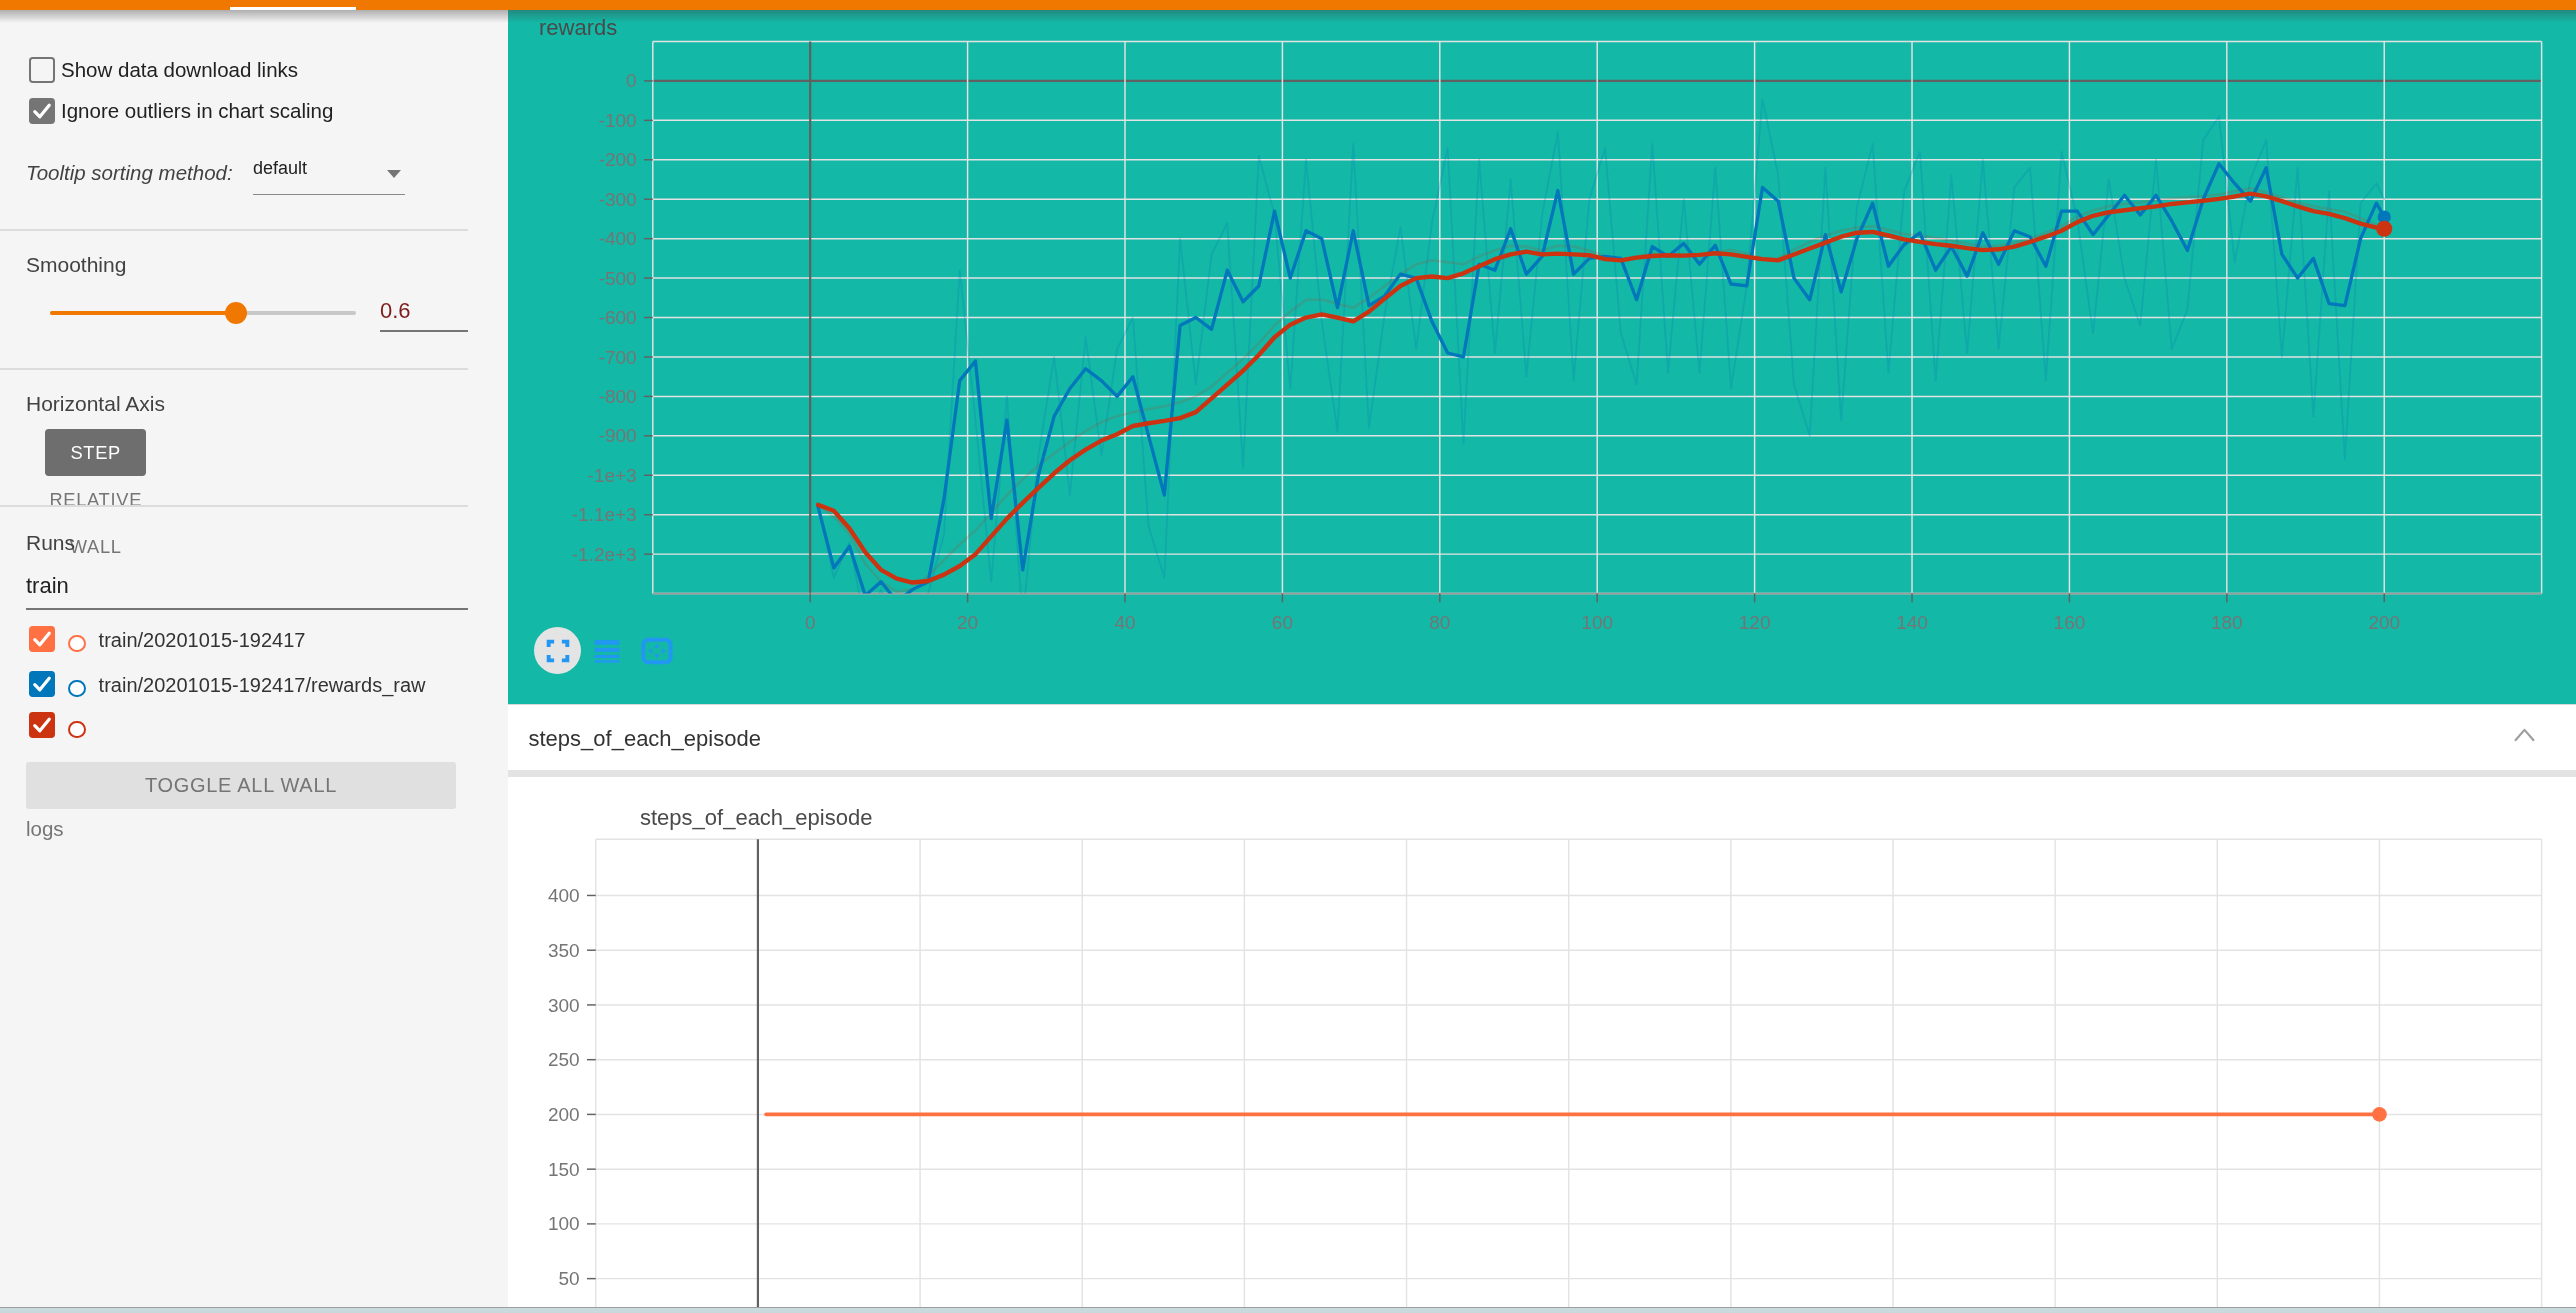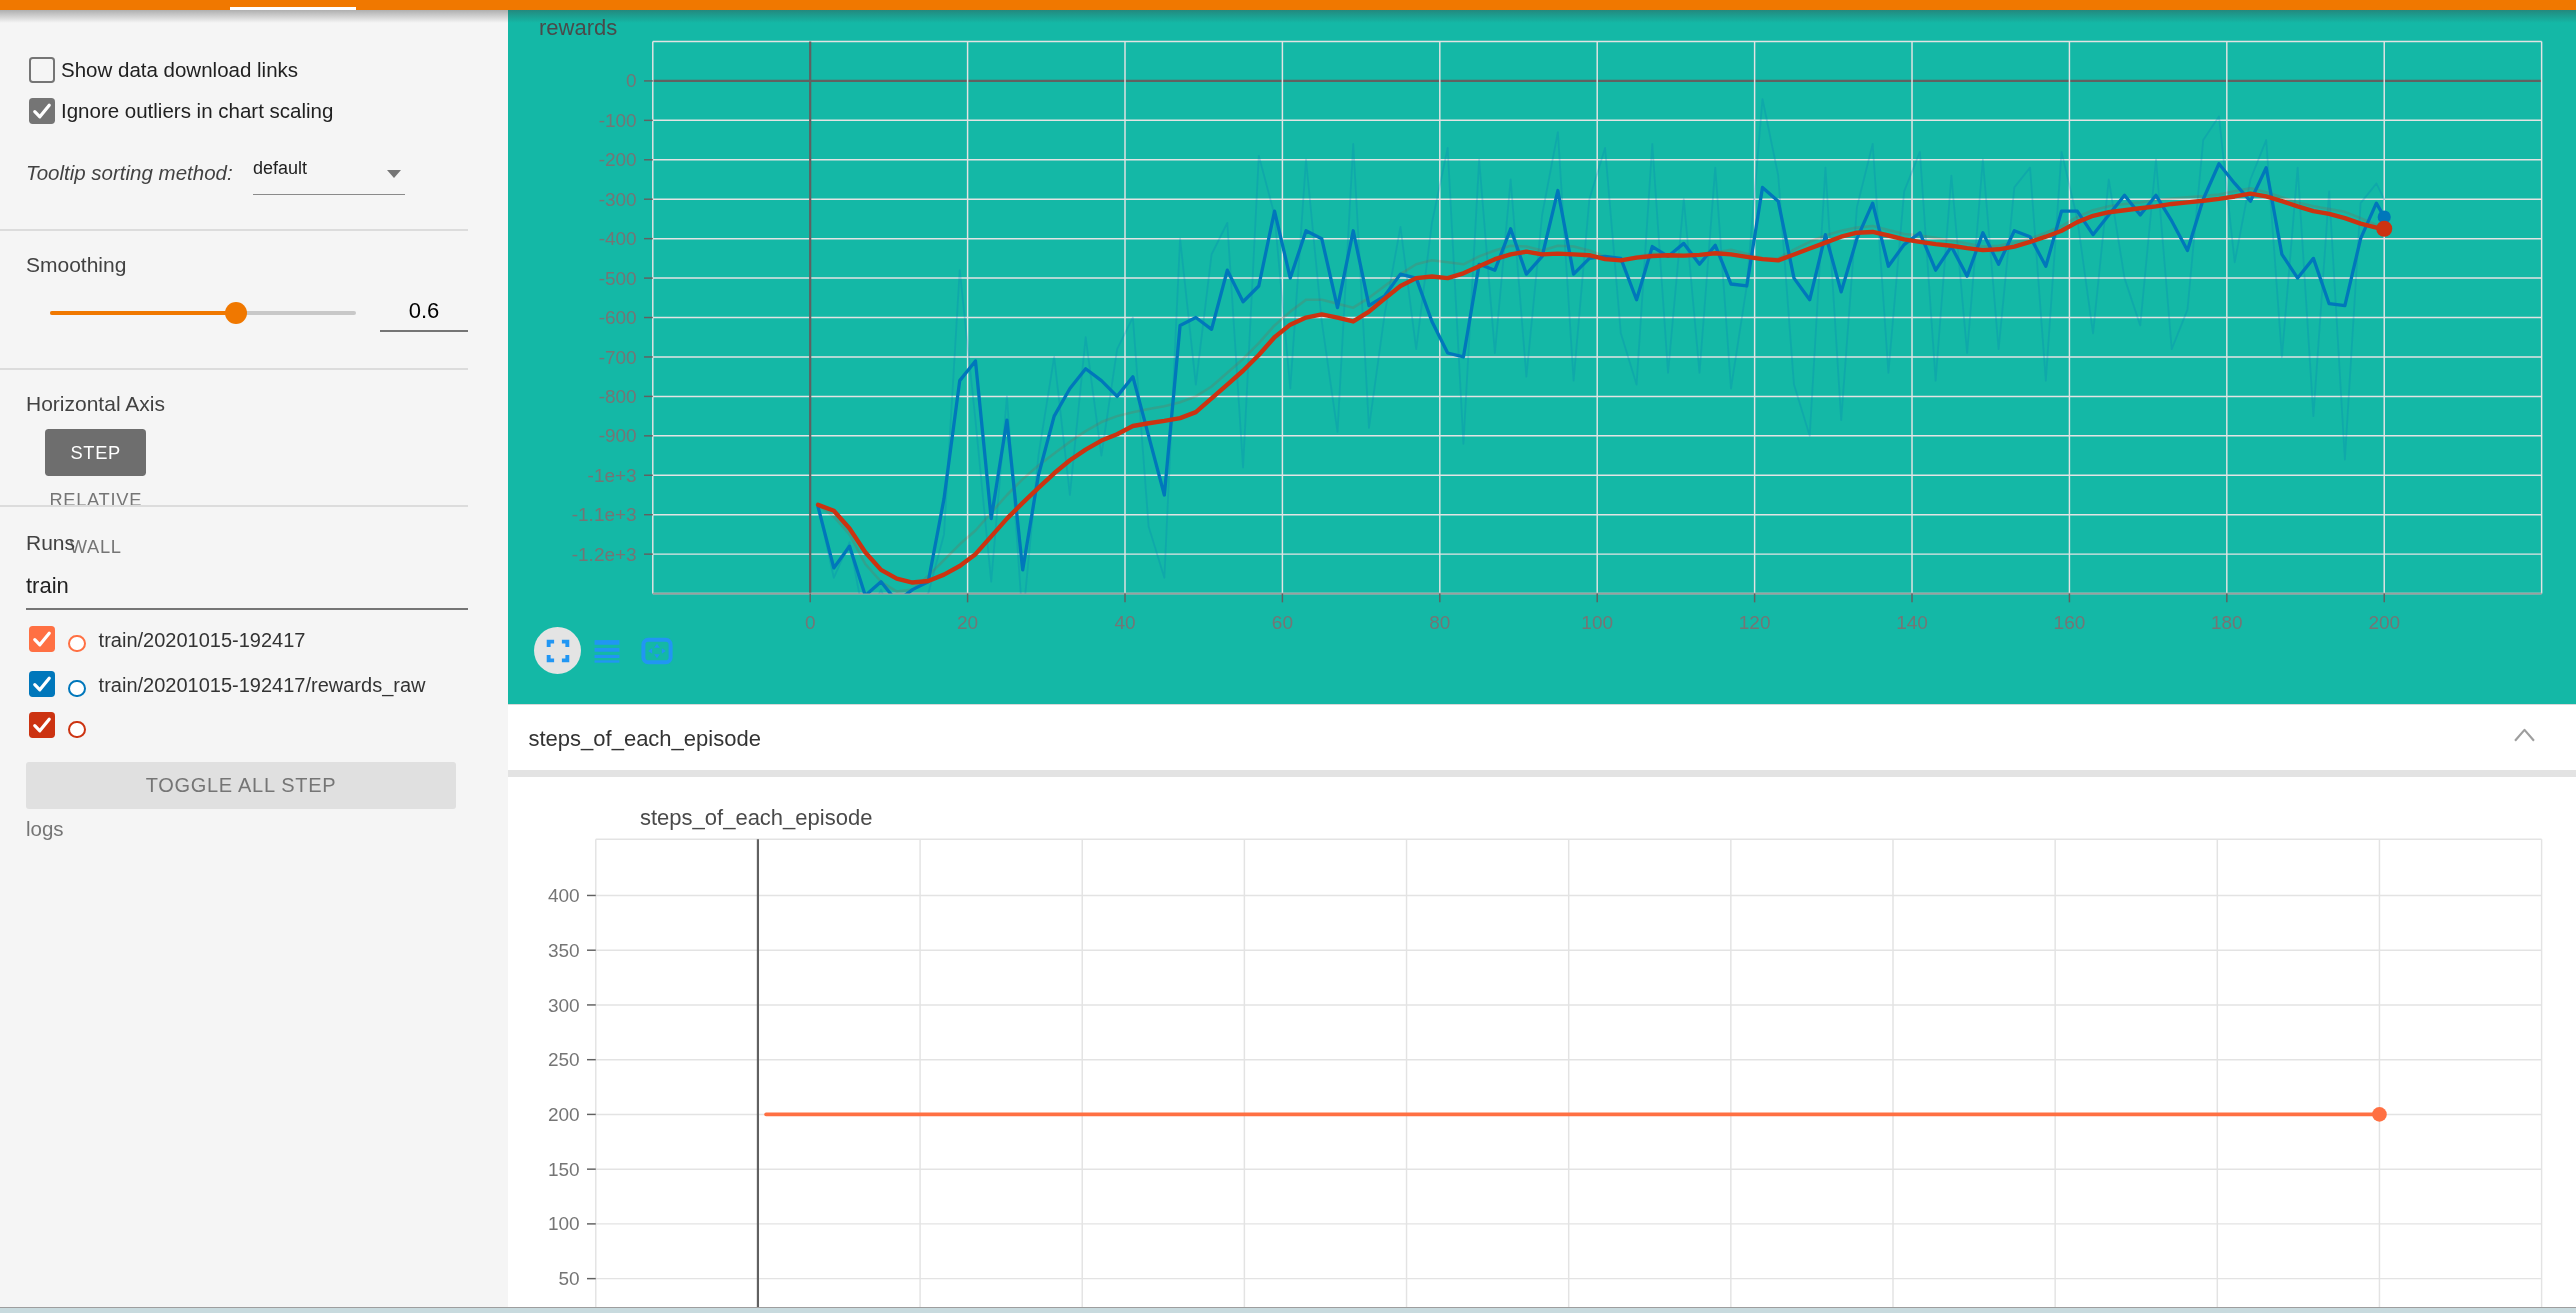--- a/index.html
+++ b/index.html
@@ -31,22 +31,22 @@
   .dropdown-arrow { position:absolute; right:4.4px; top:11.7px; width:0; height:0;
     border-left:7.3px solid transparent; border-right:7.3px solid transparent; border-top:8px solid #757575; }
   .dropdown-underline { position:absolute; left:0; bottom:-2.9px; width:152px; height:1.5px; background:#8a8a8a; }
 
   .section-label { position:absolute; left:26px; font-size:21px; color:#424242; }
 
   .slider-track { position:absolute; left:50px; top:301px; width:306px; height:3.7px; background:#c8c8c8; border-radius:2.2px; }
   .slider-fill { position:absolute; left:0; top:0; height:3.7px; background:#f07800; border-radius:2.2px; }
   .slider-thumb { position:absolute; top:-9.5px; width:22px; height:22px; border-radius:50%; background:#f07800; cursor:pointer; }
   .slider-value { position:absolute; left:380px; top:288px; width:88px; }
-  .slider-value input { width:88px; border:none; background:transparent; font-size:22px; color:#000000;
-      font-family:"Liberation Sans", sans-serif; text-align:center; outline:none; }
+  .slider-value input { width:88px; border:none; background:transparent; font-size:22px; color:#7f1d1d;
+      font-family:"Liberation Sans", sans-serif; text-align:left; outline:none; }
   .slider-value-underline { position:absolute; left:0; top:32px; width:88px; height:1.5px; background:#757575; }
 
   .btn-group { position:absolute; left:26px; top:419px; display:flex; align-items:center;flex-direction:column; }
   .axis-btn { height:47px; border:none; background:transparent; color:#757575; font-size:18.3px;
       font-family:"Liberation Sans", sans-serif; letter-spacing:0.7px; cursor:pointer; padding:0 23.4px; }
   .axis-btn.selected { background:#6e6e6e; color:#ffffff; border-radius:3.7px; padding:0 25px; }
 
   .search-box { position:absolute; left:26px; top:563px; width:442px; }
   .search-box input { width:442px; border:none; background:transparent; font-size:22px; color:#212121;
       font-family:"Liberation Sans", sans-serif; outline:none; }
@@ -178,21 +178,21 @@
 
     <div class="run-row" style="top:702px">
       <span class="run-chk" style="background: rgb(204, 51, 17);">
         <svg width="26" height="26" viewBox="0 0 36 36">
           <polyline points="8,19 15,26 28,10" fill="none" stroke="#ffffff" stroke-width="4.5" stroke-linecap="round" stroke-linejoin="round"></polyline>
         </svg>
       </span>
       <span class="run-circle" style="border-color: rgb(204, 51, 17);"></span>
     </div>
 
-    <button class="toggle-all">TOGGLE ALL STEP</button>
+    <button class="toggle-all">TOGGLE ALL WALL</button>
 
     <div class="logs-label">logs</div>
   </aside>
 
   <main class="main">
 
     <div class="chart-title" id="rewards-title">rewards</div>
     <svg id="chart-rewards" class="chart-svg" width="2068" height="685" viewBox="0 0 2828 936">
         <line x1="198" y1="29" x2="2781" y2="29" stroke="#e3e3e3" stroke-width="2"></line>
         <line x1="198" y1="82.92857142857143" x2="2781" y2="82.92857142857143" stroke="#616161" stroke-width="3"></line>

